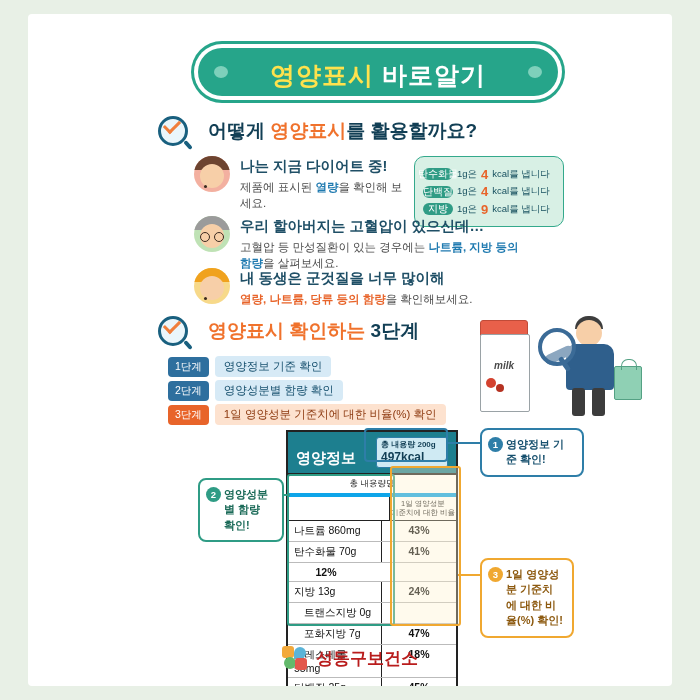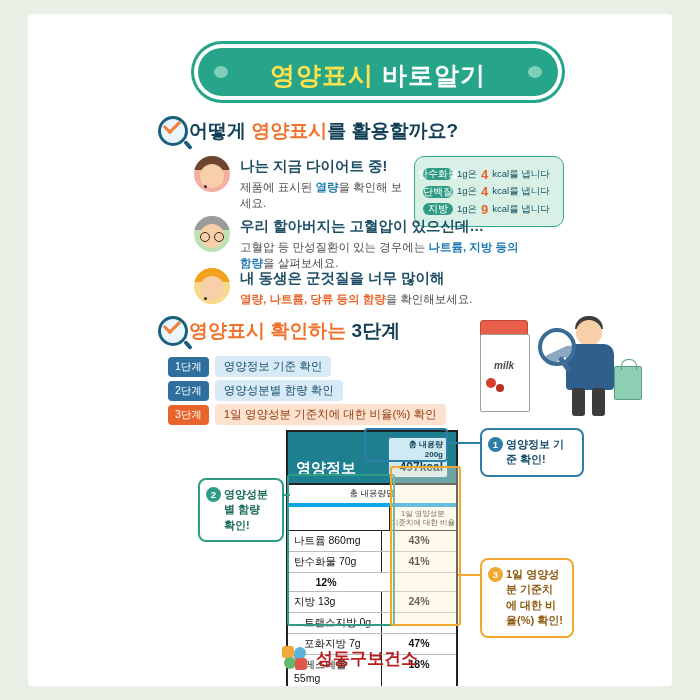--- a/index.html
+++ b/index.html
@@ -62,21 +62,21 @@
     letter-spacing: 1px;
     color: #ffffff;
   }
   .title-text .hl { color: #ffe24d; }
 
   
   .sec-head {
     position: absolute;
     display: flex;
     align-items: center;
-    gap: 1px;
+    gap: 20px;
   }
   .magn {
     width: 24px; height: 24px;
     border-radius: 50%;
     border: 3px solid #19607f;
     position: relative;
     background: #eaf6fb;
     flex: none;
   }
   .magn::after {
@@ -315,24 +315,24 @@
     display: flex;
     justify-content: space-between;
     align-items: flex-end;
   }
   .nl-amount {
     background: #cfeaf3;
     border: 1.5px solid #2e7ea8;
     border-radius: 3px;
     font-size: 8px;
     color: #123f55;
-    text-align: right;
+    text-align: left;
     padding: 2px 4px;
     line-height: 1.25;
-    width: 60px;
+    width: 72px;
     box-sizing: border-box;
   }
   .nl-amount .kcal { font-size: 12px; font-weight: bold; }
   .nl-sub {
     font-size: 8.5px;
     text-align: center;
     padding: 3px 0;
     border-bottom: 4px solid #0ea5e9;
     color: #222;
   }

